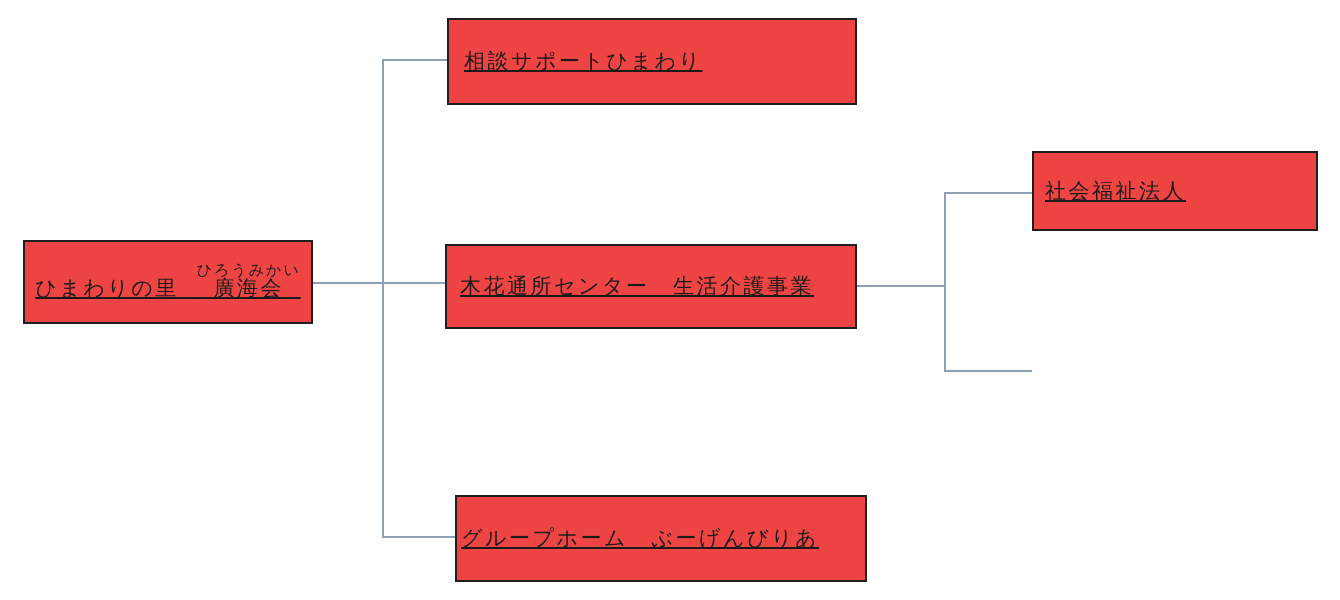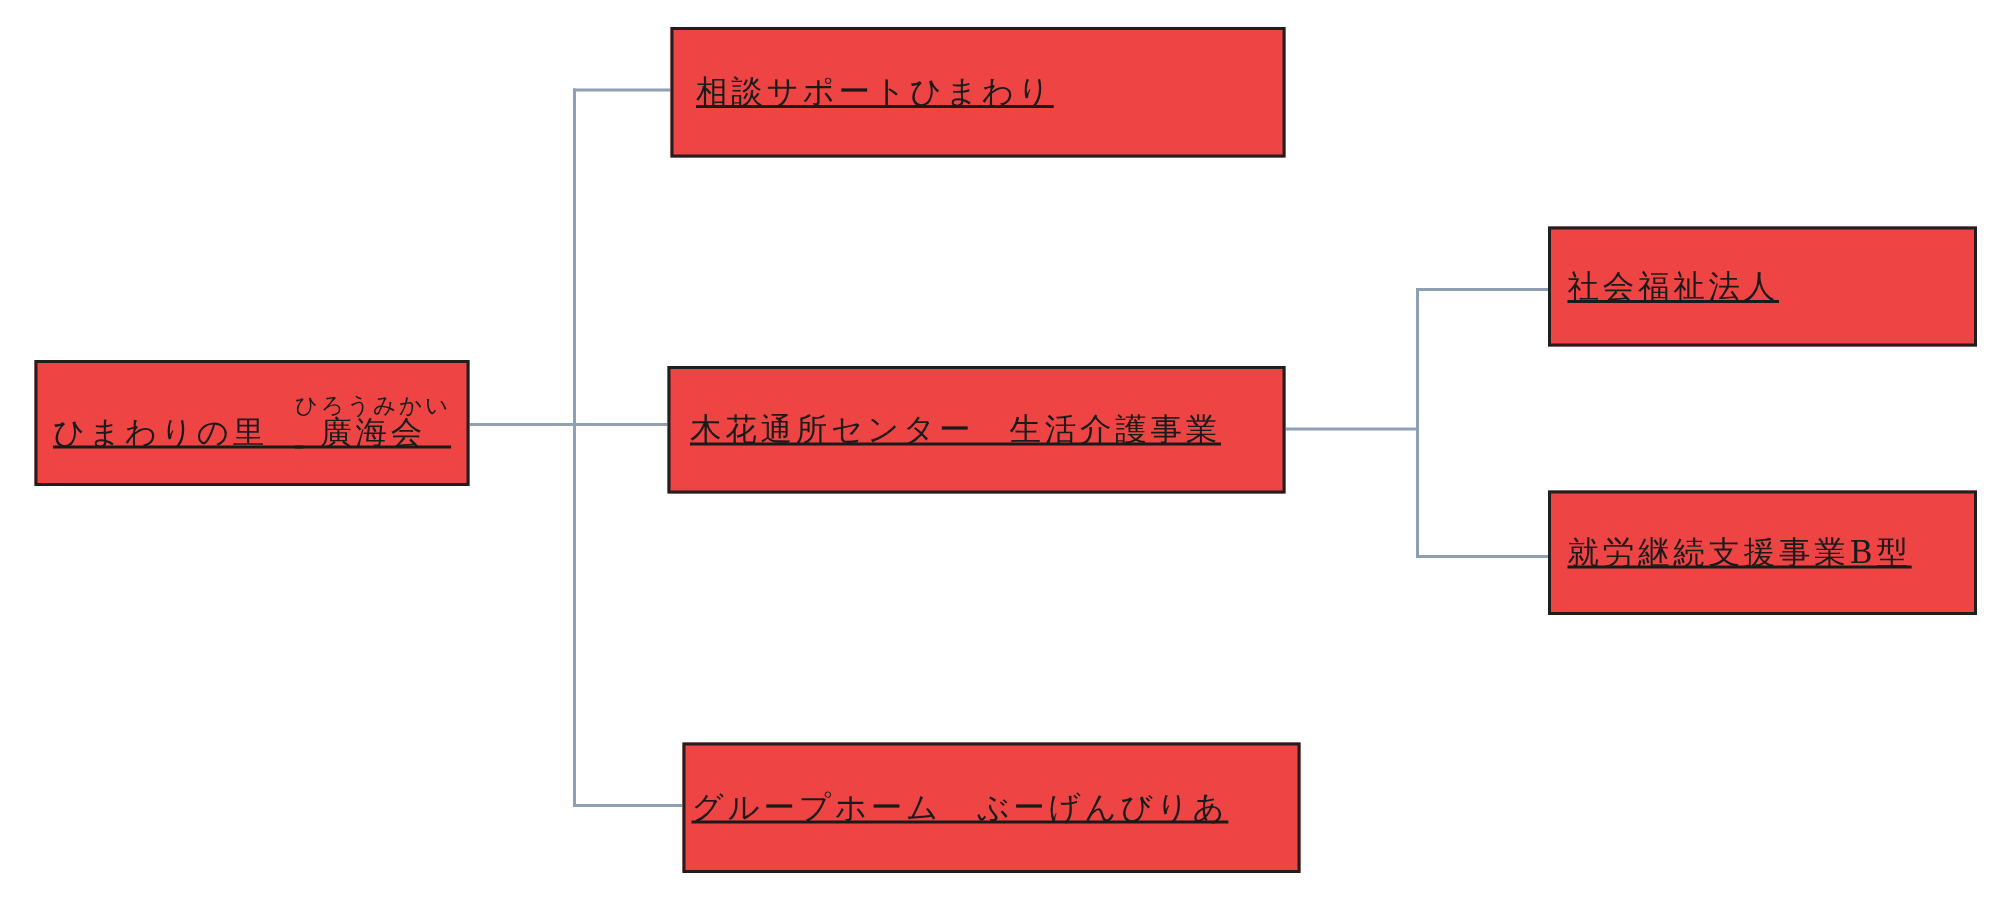--- a/index.html
+++ b/index.html
@@ -87,17 +87,14 @@
   </div>
 
   <div class="node node-grouphome">
     <span>グループホーム　ぶーげんびりあ</span>
   </div>
 
   <div class="node node-seikatsu">
     <span>社会福祉法人</span>
   </div>
 
-  <div class="node node-shuroub">
-    <span>就労継続支援事業B型</span>
-  </div>
 
 </div>
 
 </body></html>

